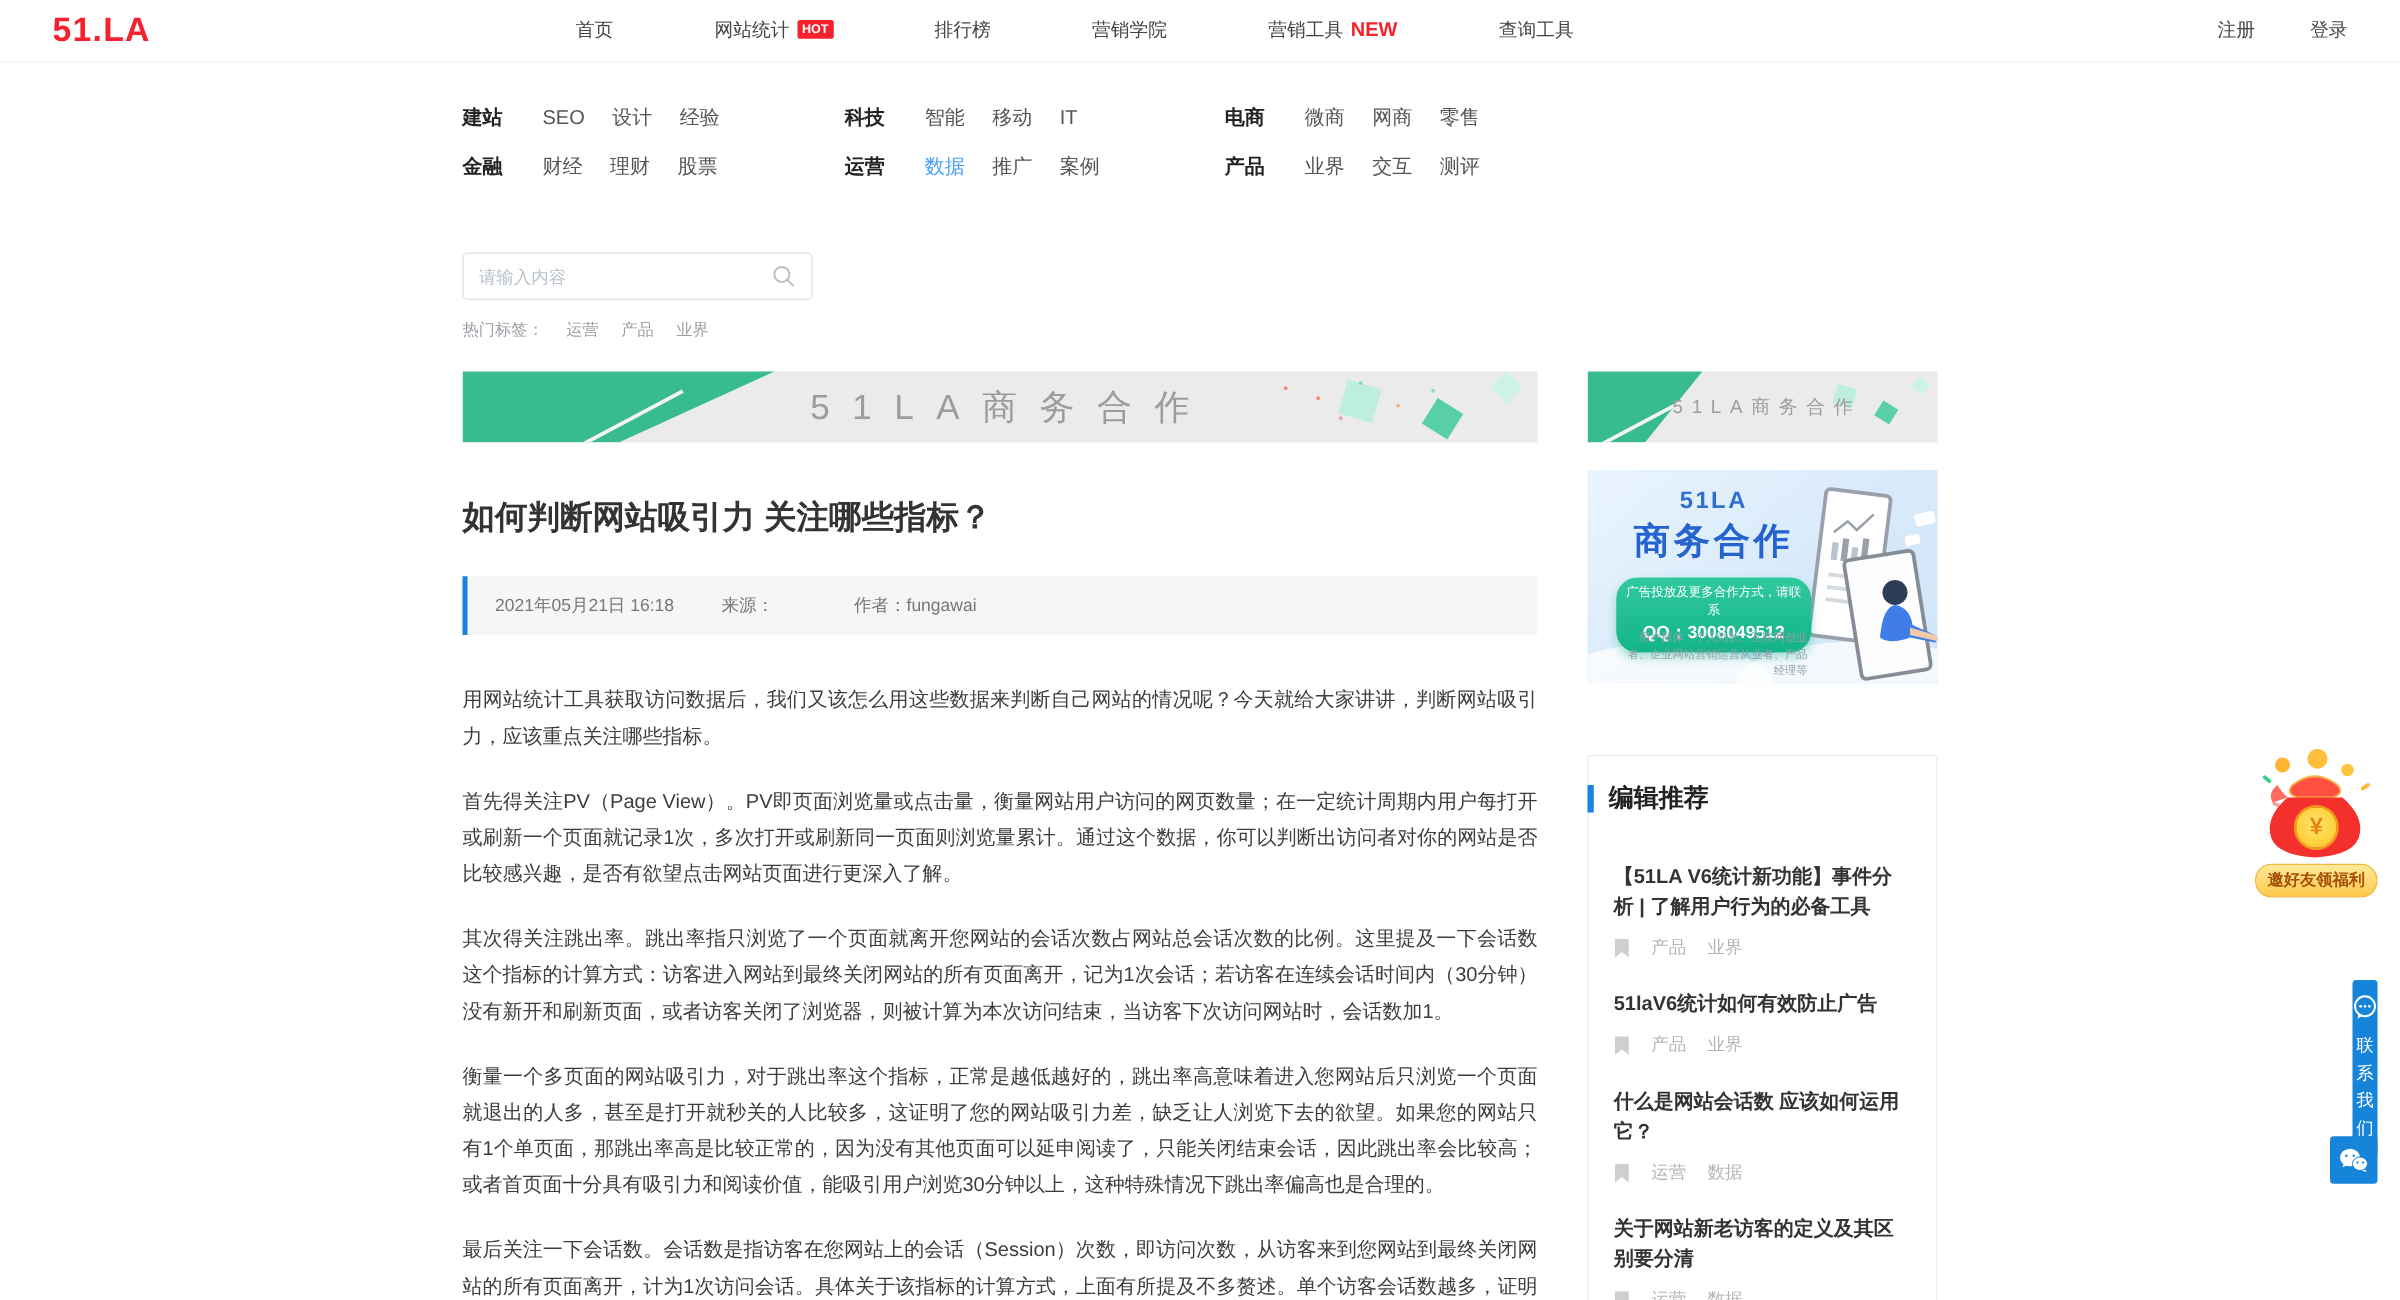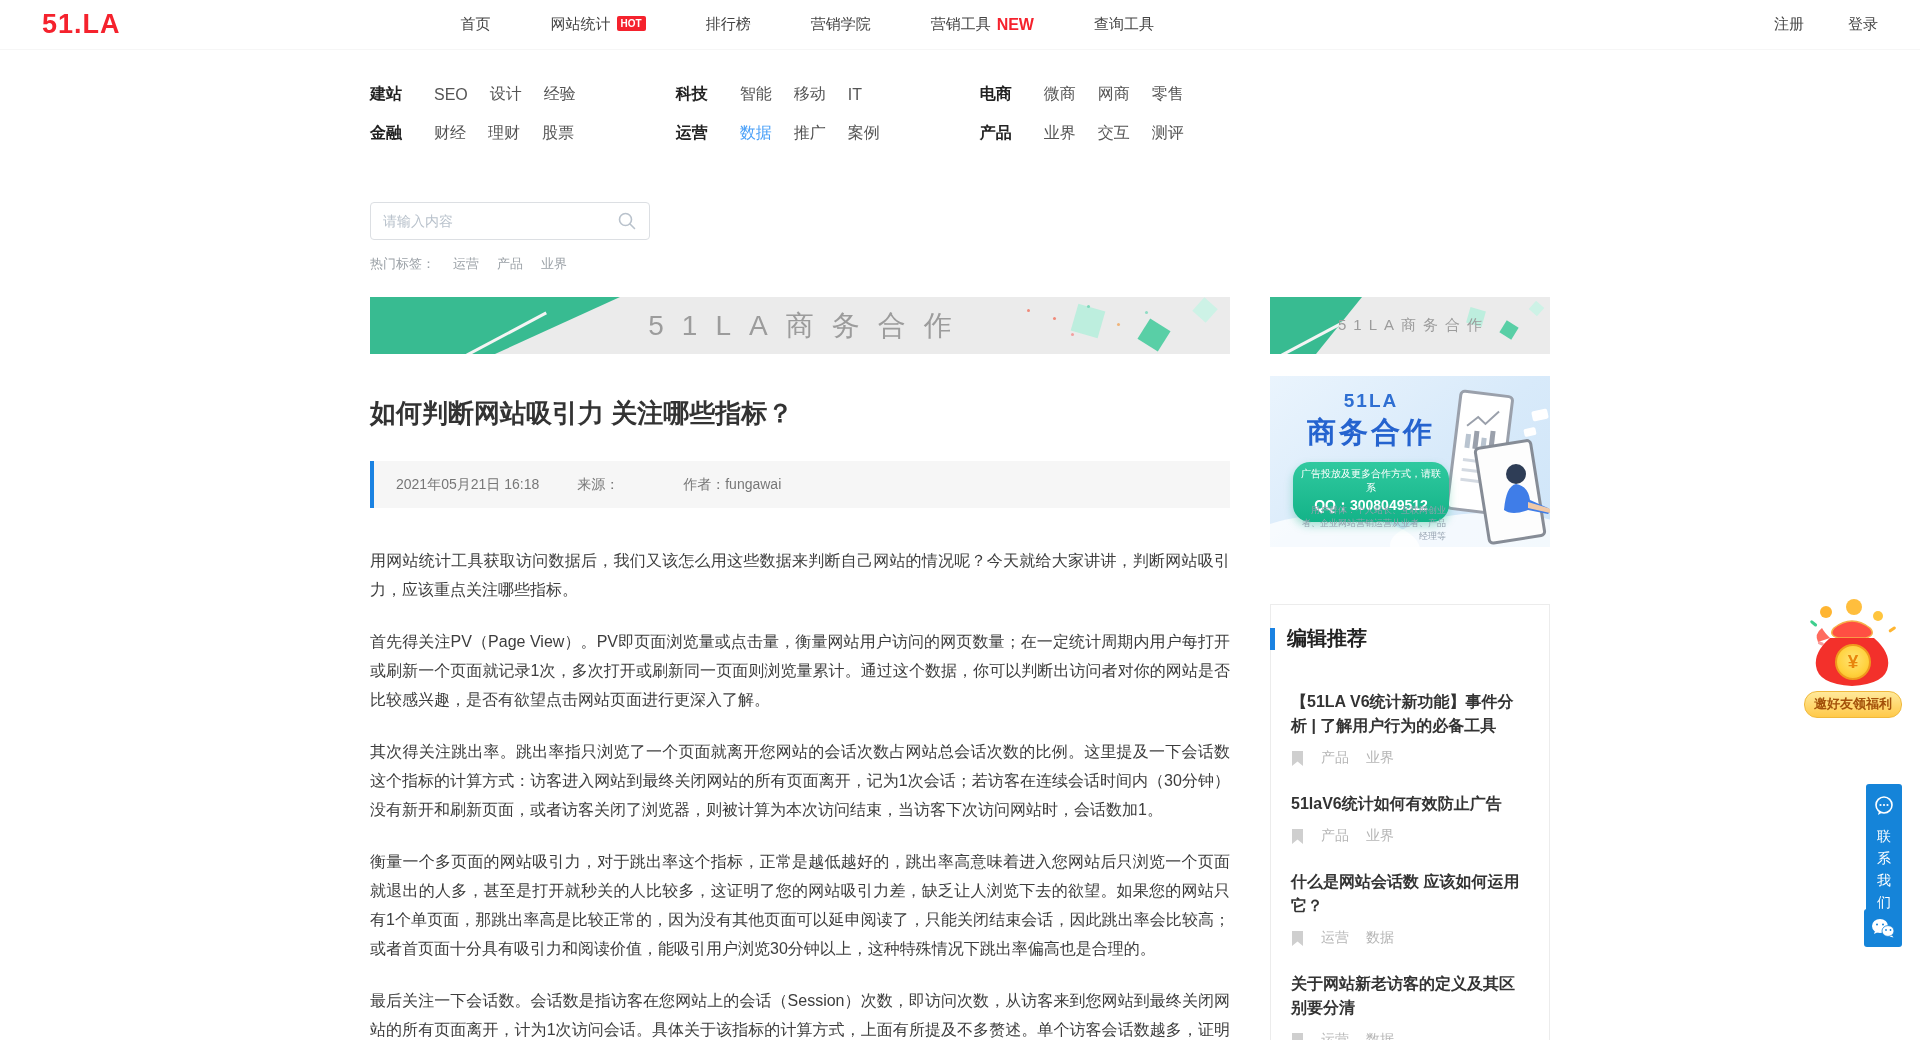--- a/index.html
+++ b/index.html
@@ -3,21 +3,21 @@
 <meta charset="utf-8">
 <style>
   * { margin:0; padding:0; box-sizing:border-box; }
   html,body { background:#fff; }
   body { width:1920px; height:1040px; overflow:hidden; position:relative;
          font-family:"Liberation Sans","DejaVu Sans",sans-serif; color:#333; }
 
   
   .header { height:50px; display:flex; align-items:center; padding:0 42px; border-bottom:1px solid #f6f6f6; }
   .logo { color:#f5222d; font-size:27px; font-weight:800; letter-spacing:1px; cursor:pointer; }
-  .main-nav { display:flex; align-items:center; margin-left:340px; gap:60px; font-size:15px; color:#444; }
+  .main-nav { display:flex; align-items:center; margin-left:340px; gap:81px; font-size:15px; color:#444; }
   .nav-item { cursor:pointer; white-space:nowrap; display:flex; align-items:center; }
   .badge-hot { background:#f5222d; color:#fff; font-size:10px; font-weight:bold; padding:2px 4px; border-radius:2px; margin-left:6px; transform:translateY(-1px); }
   .badge-new { color:#f5222d; font-size:16px; font-weight:bold; margin-left:6px; }
   .auth { margin-left:auto; display:flex; gap:44px; font-size:15px; color:#444; }
   .auth span { cursor:pointer; }
 
   
   .container { width:1180px; margin:0 auto; }
   .topbar-row { display:flex; gap:40px; margin-top:34px;flex-direction:column; }
 
@@ -101,21 +101,21 @@
 
   
   .fab-invite { position:absolute; right:20px; top:598px; width:96px; text-align:center; cursor:pointer; z-index:10; }
   .coin { position:absolute; left:31px; top:46px; width:36px; height:36px; border-radius:50%;
           background:radial-gradient(circle at 50% 42%,#ffe374 0%,#ffd23e 60%,#f6b524 100%);
           border:2px solid #f09a1d; display:flex; align-items:center; justify-content:center;
           color:#e8860c; font-weight:bold; font-size:19px; }
   .invite-pill { position:relative; margin-top:-14px; display:inline-block; padding:3px 9px 4px;
                  background:linear-gradient(180deg,#ffe99b,#ffc94a); border:1px solid #f0b93c; border-radius:13px;
                  color:#a4510a; font-weight:bold; font-size:13px; white-space:nowrap; }
-  .fab-contact { position:absolute; right:18px; top:784px; width:36px; background:#1584d9; border-radius:3px;
+  .fab-contact { position:absolute; right:18px; top:784px; width:20px; background:#1584d9; border-radius:3px;
                  padding:11px 0 13px; display:flex; flex-direction:column; align-items:center; gap:8px;
                  cursor:pointer; z-index:10; }
   .fab-contact-text { width:16px; color:#fff; font-size:14px; line-height:22px; text-align:center; word-break:break-all; }
   .fab-wechat { position:absolute; right:18px; top:909px; width:38px; height:38px; background:#1584d9; border-radius:3px;
                 display:flex; align-items:center; justify-content:center; cursor:pointer; z-index:10; }
 </style>
 </head>
 <body>
 
 <div class="header">

